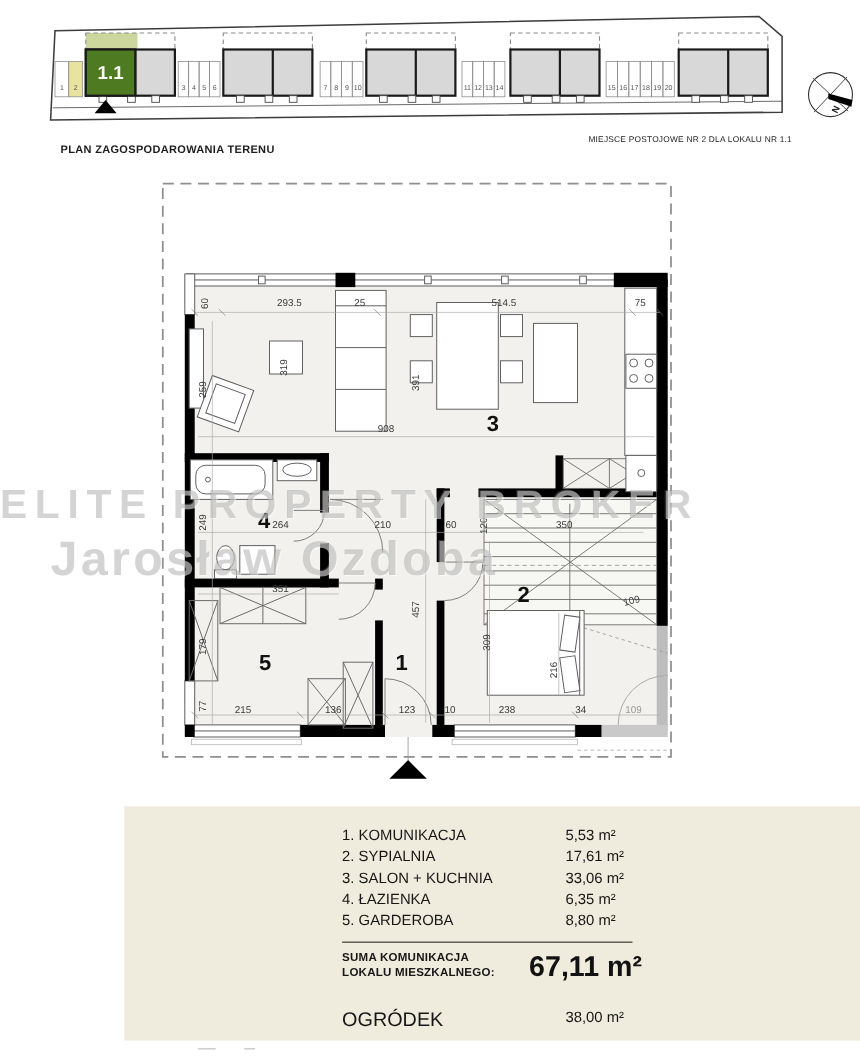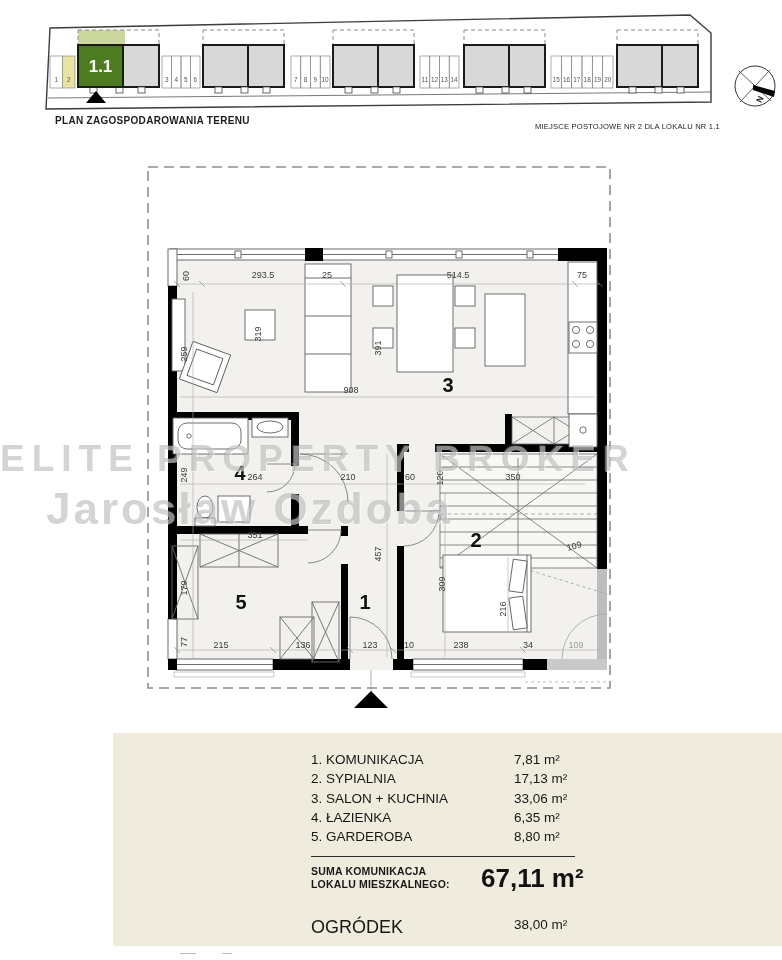--- a/index.html
+++ b/index.html
@@ -1,20 +1,20 @@
 <!DOCTYPE html>
 <html><head>
 <meta charset="utf-8">
 <style>
   html,body{margin:0;padding:0;background:#fff;}
   #page{position:relative;width:782px;height:960px;background:#fff;overflow:hidden;
         font-family:"Liberation Sans",sans-serif;}
   svg text{font-family:"Liberation Sans",sans-serif;}
   
-  #site-title{position:absolute;left:55px;top:115px;font-size:10px;font-weight:600;
+  #site-title{position:absolute;left:55px;top:131px;font-size:10px;font-weight:600;
               color:#1c1c1c;letter-spacing:.3px;}
   #parking-note{position:absolute;right:62px;top:122px;font-size:7.6px;color:#222;letter-spacing:.2px;}
   
   .dim{font-size:9px;fill:#3a3a3a;text-anchor:middle;}
   .dim.gray{fill:#9a9a9a;}
   .room-num{font-size:20px;font-weight:bold;fill:#111;text-anchor:middle;}
   .stall-num{font-size:6.4px;fill:#555;text-anchor:middle;}
   .unit-label{font-size:17px;font-weight:bold;fill:#fff;text-anchor:middle;}
   .compass-n{font-size:8.5px;font-weight:bold;fill:#222;text-anchor:middle;}
   
@@ -343,25 +343,25 @@
       </g>
   </svg>
 
   <div class="wm" id="wm1">ELITE PROPERTY BROKER</div>
   <div class="wm" id="wm2">Jarosław Ozdoba</div>
 
   <div id="legend">
     <div id="legend-rows">
         <div class="lg-row">
           <div class="lg-name">1. KOMUNIKACJA</div>
-          <div class="lg-area">7,81 m²</div>
+          <div class="lg-area">5,53 m²</div>
         </div>
         <div class="lg-row">
           <div class="lg-name">2. SYPIALNIA</div>
-          <div class="lg-area">17,13 m²</div>
+          <div class="lg-area">17,61 m²</div>
         </div>
         <div class="lg-row">
           <div class="lg-name">3. SALON + KUCHNIA</div>
           <div class="lg-area">33,06 m²</div>
         </div>
         <div class="lg-row">
           <div class="lg-name">4. ŁAZIENKA</div>
           <div class="lg-area">6,35 m²</div>
         </div>
         <div class="lg-row">

